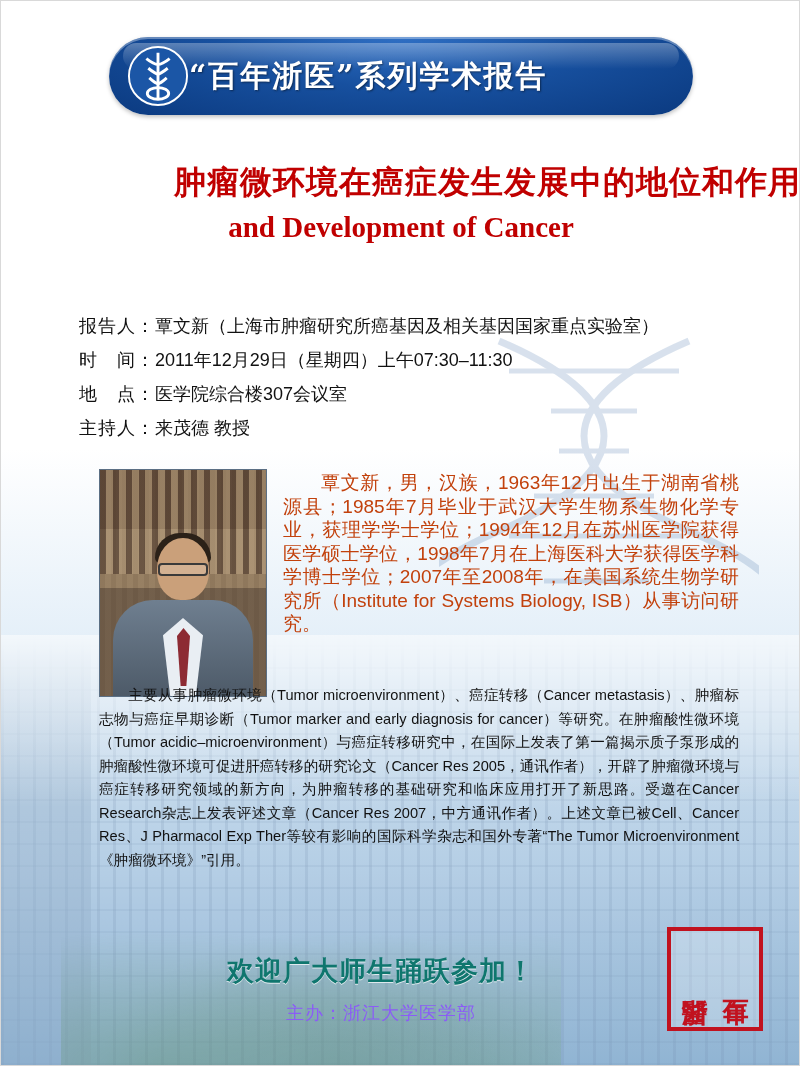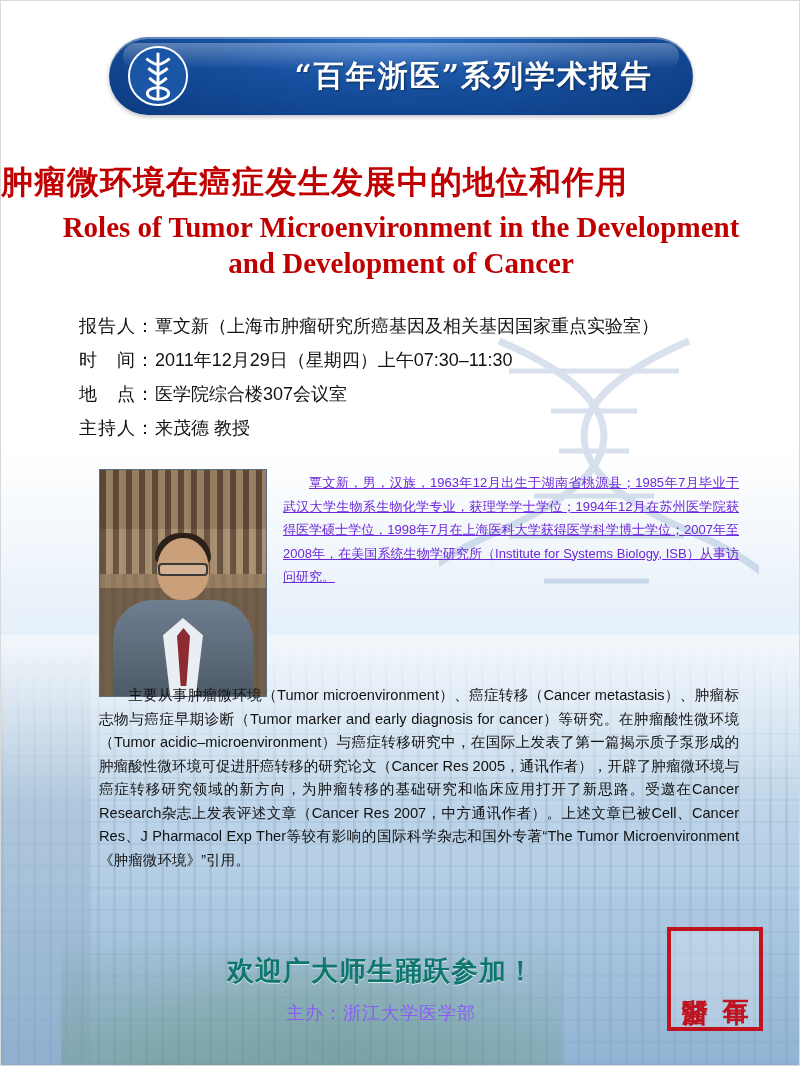--- a/index.html
+++ b/index.html
@@ -64,34 +64,34 @@
     border-radius: 26px;
     background: linear-gradient(180deg, rgba(255,255,255,.30), rgba(255,255,255,0));
     pointer-events: none;
   }
   .banner-logo {
     position: relative; z-index: 2;
     width: 62px; height: 62px; margin-left: 18px; flex: 0 0 auto;
   }
   .banner-title {
     position: relative; z-index: 2;
-    flex: 1 1 auto; text-align: right;
+    flex: 1 1 auto; text-align: left;
     color: #ffffff;
     font-family: "DejaVu Serif", serif;
     font-weight: bold;
     font-size: 30px;
     letter-spacing: 2px;
     text-shadow: 1px 1px 2px rgba(0,0,0,.45);
     padding-right: 40px;
   }
 
   
   .title-cn {
     position: absolute; left: 0; top: 160px; width: 800px;
-    text-align: left;
+    text-align: right;
     color: #c00000;
     font-family: "DejaVu Serif", serif;
     font-weight: bold;
     font-size: 32px;
     letter-spacing: 1px;
   }
   .title-en {
     position: absolute; left: 40px; top: 208px; width: 720px;
     text-align: center;
     color: #c00000;
@@ -162,25 +162,24 @@
   .photo .person-tie {
     position: absolute; left: 50%; bottom: 10px;
     width: 13px; height: 58px; margin-left: -6px;
     background: #8d2b33;
     clip-path: polygon(50% 0, 100% 14%, 72% 100%, 28% 100%, 0 14%);
   }
 
   
   .bio {
     position: absolute; left: 282px; top: 470px; width: 456px;
-    font-size: 13px;
+    font-size: 19px;
     line-height: 23.5px;
-    color: #6d28d9;
+    color: #c2410c;
     text-align: justify;
-    text-decoration: underline;
   }
   .bio p { margin: 0; text-indent: 2em; }
   .bio-wide {
     position: absolute; left: 98px; top: 683px; width: 640px;
     font-size: 14.6px;
     line-height: 23.5px;
     color: #111;
     text-align: justify;
   }
   .bio-wide p { margin: 0; text-indent: 2em; }
@@ -251,21 +250,20 @@
       <path d="M20 14 C 30 22, 34 22, 44 14" stroke="#ffffff" stroke-width="3" fill="none"></path>
       <path d="M22 24 C 32 32, 32 32, 42 24" stroke="#ffffff" stroke-width="3" fill="none"></path>
       <path d="M23 34 C 32 42, 32 42, 41 34" stroke="#ffffff" stroke-width="3" fill="none"></path>
       <ellipse cx="32" cy="50" rx="11" ry="6" stroke="#ffffff" stroke-width="3" fill="none"></ellipse>
     </svg>
     <div class="banner-title">“百年浙医”系列学术报告</div>
   </div>
 
   <div class="title-cn">肿瘤微环境在癌症发生发展中的地位和作用</div>
   <div class="title-en">
-    <div>Roles of Tumor Microenvironment in the Development</div>
     <div>and Development of Cancer</div>
   </div>
 
   <div class="info">
     <div class="info-row">
       <span class="info-label">报告人：</span><span>覃文新（上海市肿瘤研究所癌基因及相关基因国家重点实验室）</span>
     </div>
     <div class="info-row">
       <span class="info-label">时　间：</span><span>2011年12月29日（星期四）上午07:30–11:30</span>
     </div>

